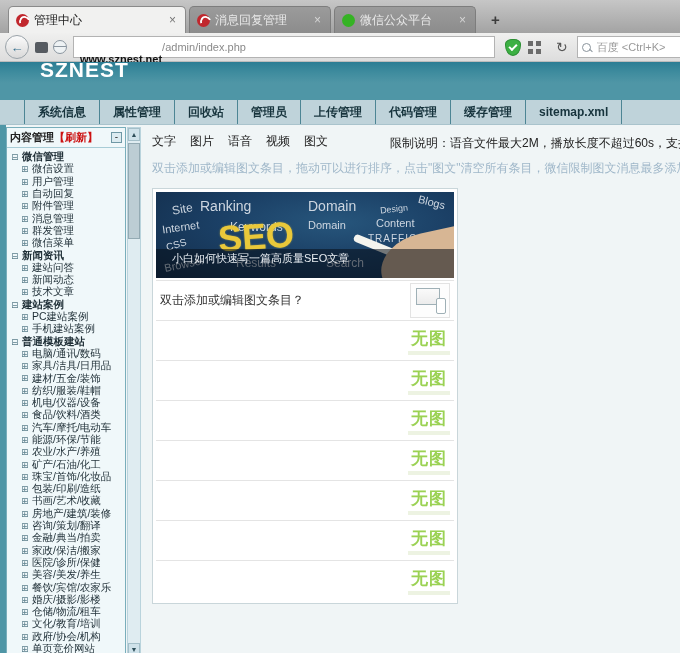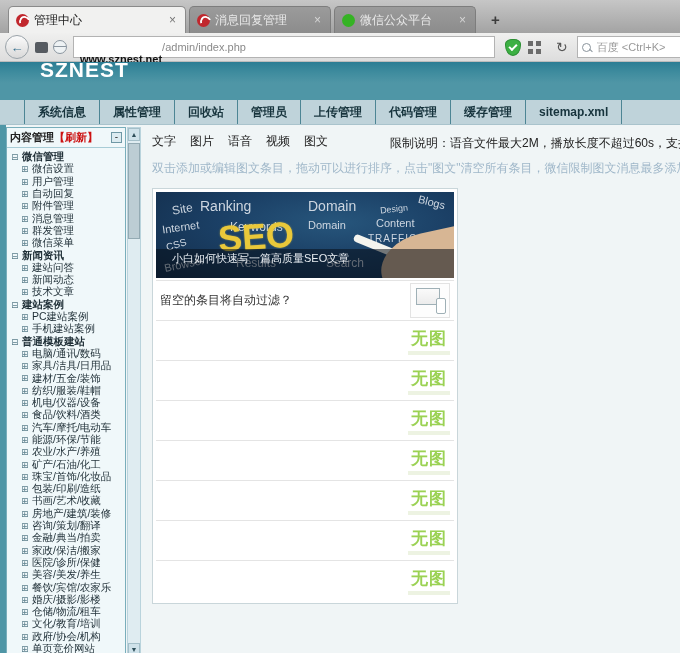--- a/index.html
+++ b/index.html
@@ -502,21 +502,21 @@
           <div class="seo-big">SEO</div>
           <div class="seo-pen"></div>
           <div class="seo-hand"></div>
           <div class="seo-caption">小白如何快速写一篇高质量SEO文章</div>
         </div>
 
         <div>
 
 
             <div class="article-row">
-              <span class="article-title">留空的条目将自动过滤？</span>
+              <span class="article-title">双击添加或编辑图文条目？</span>
               <span class="thumb devices-thumb"></span>
             </div>
 
             <div class="article-row">
               <span class="article-title"></span>
               <span class="thumb no-image">无图</span>
             </div>
 
             <div class="article-row">
               <span class="article-title"></span>

